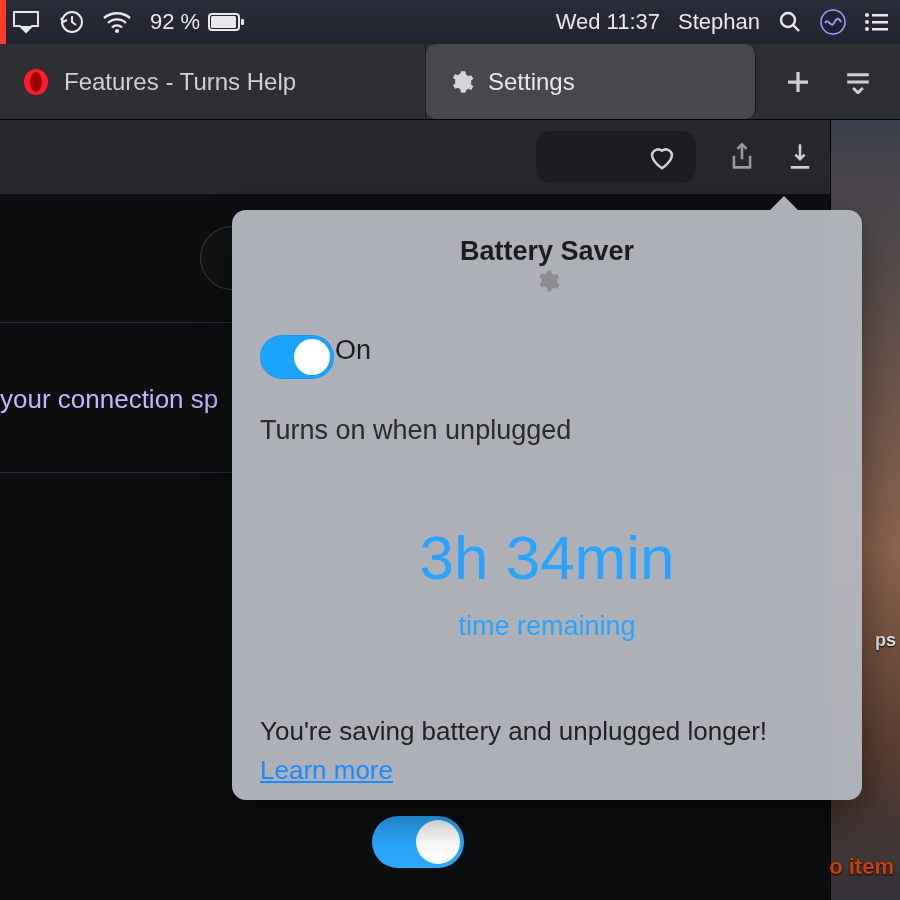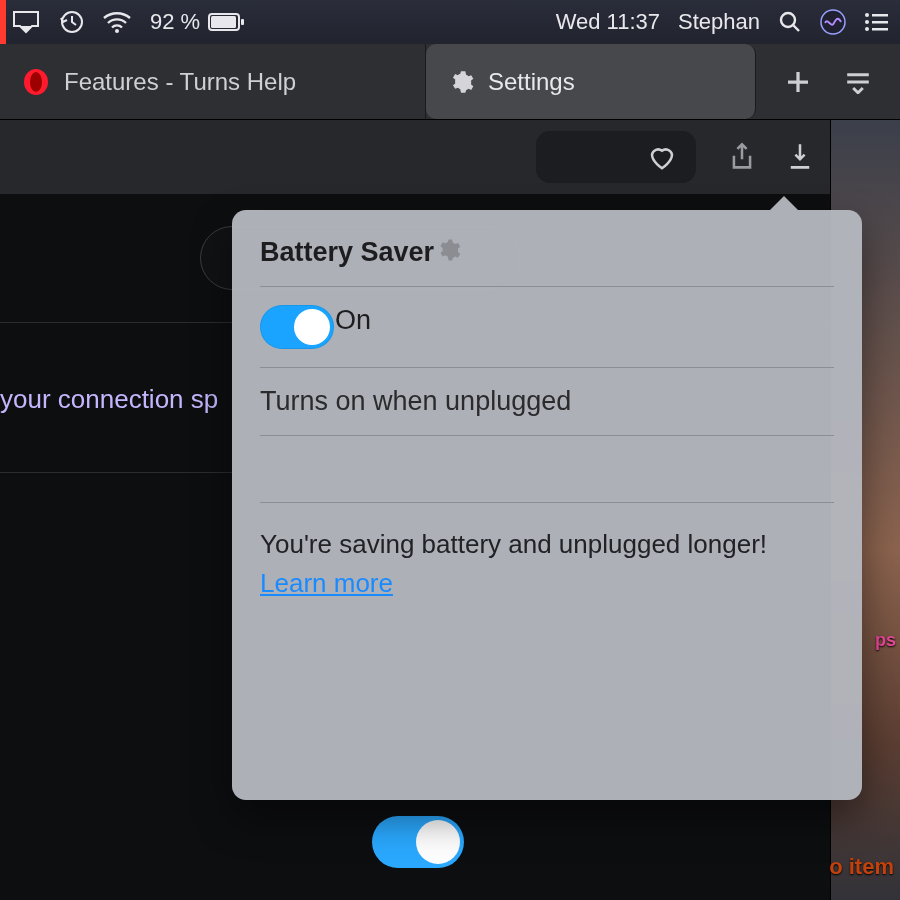--- a/index.html
+++ b/index.html
@@ -78,41 +78,41 @@
     display:flex; align-items:center; justify-content:flex-end; padding:4px;
   }
   .bottom-toggle .knob { width:44px; height:44px; border-radius:50%; background:#fff; }
 
   
   .desktop-strip {
     position:absolute; top:120px; right:0; width:70px; bottom:0;
     background: linear-gradient(180deg,#3b3f4a 0%, #8d644f 55%, #5c3e32 80%, #323238 100%);
     border-left:1px solid #000;
   }
-  .desktop-ps { position:absolute; right:4px; top:630px; color:#ec4899; font-size:18px; font-weight:700; text-shadow:0 1px 2px #000; }
+  .desktop-ps { position:absolute; right:4px; top:630px; color:#e5e5e5; font-size:18px; font-weight:700; text-shadow:0 1px 2px #000; }
   .desktop-item { position:absolute; right:6px; bottom:20px; color:#c2410c; font-size:22px; font-weight:700; text-shadow:0 1px 2px #000; }
 
   
   .popover {
     position:absolute; top:210px; left:232px;
     width:630px; height:590px;
     background:rgba(180,183,190,0.96);
     border-radius:14px;
     box-shadow:0 18px 40px rgba(0,0,0,0.45);
     color:#262629;
   }
   .popover .arrow {
     position:absolute; top:-14px; right:64px;
     width:0; height:0;
     border-left:14px solid transparent;
     border-right:14px solid transparent;
     border-bottom:14px solid rgba(180,183,190,0.96);
   }
   .pop-pad { padding: 26px 28px 24px 28px; height:100%; display:flex; flex-direction:column; }
-  .pop-title-row { display:flex; align-items:center; justify-content:flex-start; }
+  .pop-title-row { display:flex; align-items:center; justify-content:flex-start;flex-direction:column; }
   .pop-title { font-size:27px; font-weight:600; color:#1d1d20; }
   .gear-lite { color:#7c7d83; }
 
   .pop-sep { height:1px; background:#8d8e93; margin:18px 0; }
 
   .toggle-row { display:flex; gap:1px; }
   .toggle {
     width:74px; height:44px; border-radius:22px; background:#1aa4ff;
     display:flex; align-items:center; justify-content:flex-end; padding:4px;
     box-shadow: inset 0 0 0 1px rgba(0,0,0,0.08);
@@ -288,20 +288,24 @@
         </div>
       <div class="toggle-label">On</div>
     </div>
 
     <div class="pop-sep"></div>
 
     <div class="subtext">Turns on when unplugged</div>
 
     <div class="pop-sep"></div>
 
+    <div class="time-block">
+      <div class="time-big">3h 34min</div>
+      <div class="time-cap">time remaining</div>
+    </div>
 
     <div class="pop-seplow"></div>
 
     <div class="save-msg">
       <span>You're saving battery and unplugged longer! </span><span class="learn-link">Learn more</span>
     </div>
   </div>
 </div>
 
 </body></html>

